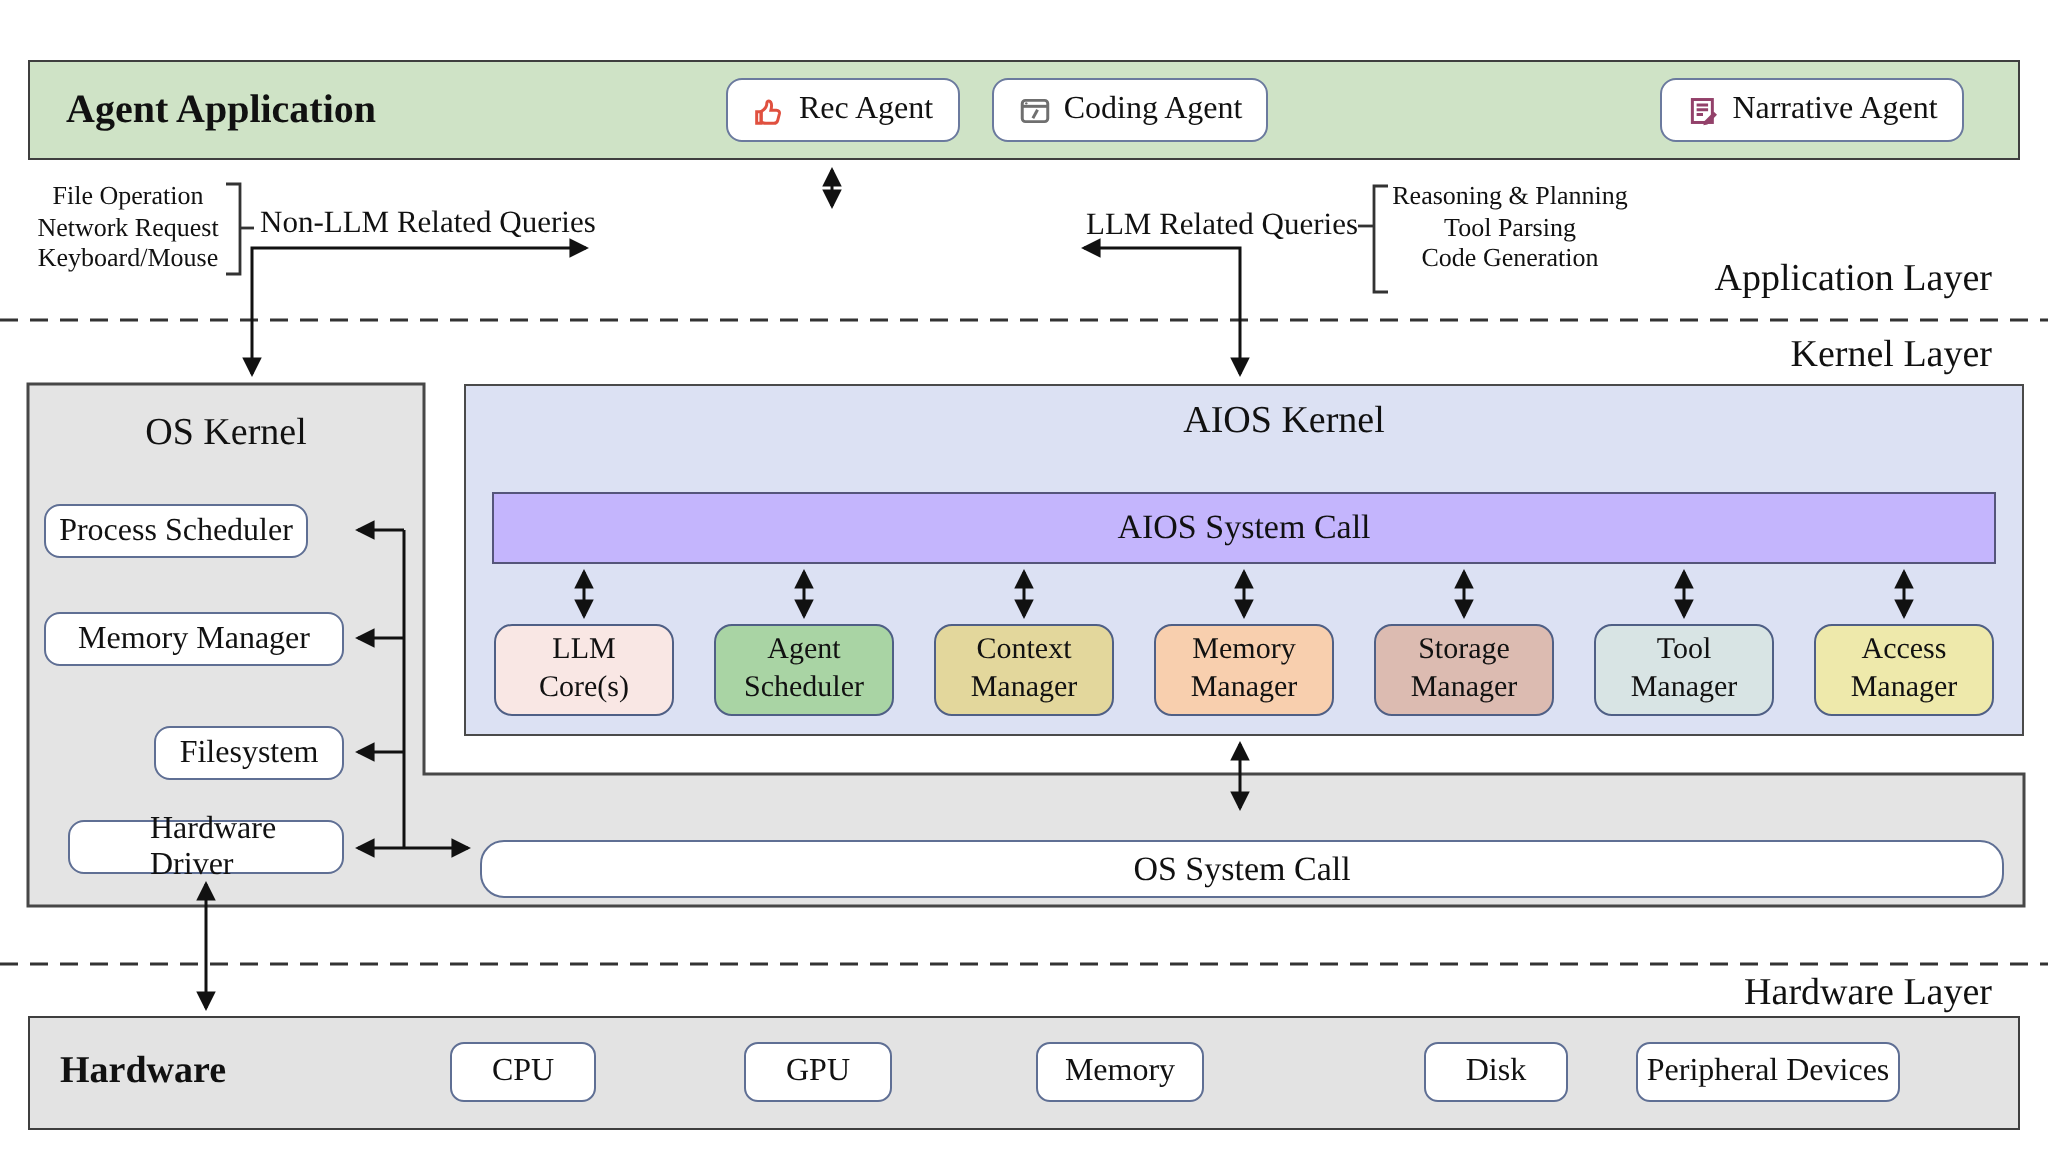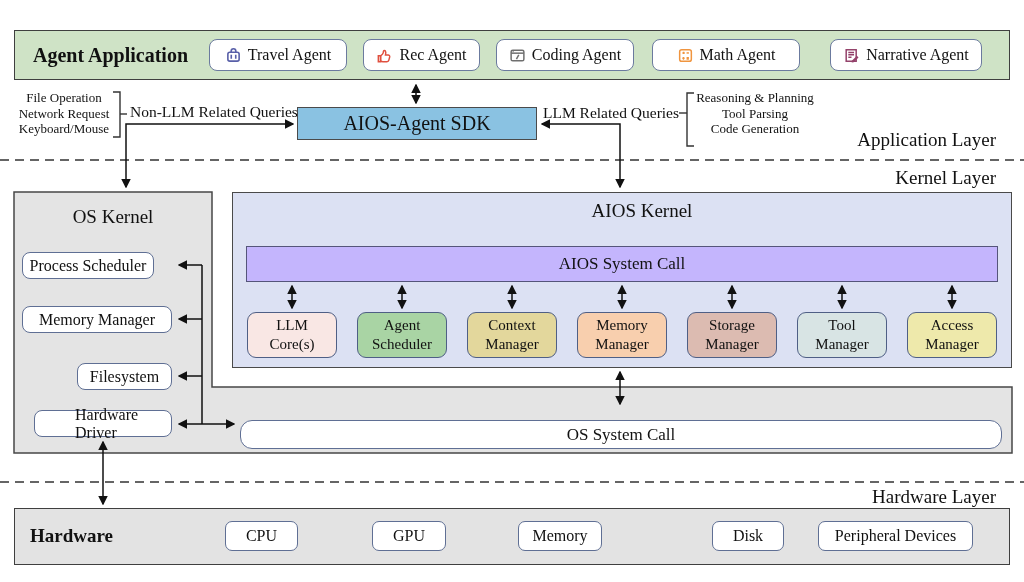--- a/index.html
+++ b/index.html
@@ -31,70 +31,49 @@
   <svg id="bg" class="layer" width="1024" height="582">
     <path d="M14,192 H212 V387 H1012 V453 H14 Z" stroke="#474747" stroke-width="1.5" style="fill: rgb(228, 228, 228);"></path>
     <line x1="0" y1="160" x2="1024" y2="160" stroke="#333" stroke-width="1.5" stroke-dasharray="9,6"></line>
     <line x1="0" y1="482" x2="1024" y2="482" stroke="#333" stroke-width="1.5" stroke-dasharray="9,6"></line>
   </svg>
 
   <div class="abs panel ctr" style="left: 14px; top: 30px; width: 996px; height: 50px; justify-content: flex-start; background: rgb(207, 227, 198);">
     <span style="font-size:20px;font-weight:bold;margin-left:18px;">Agent Application</span>
   </div>
 
-  <div class="abs agent-btn" style="left:209px;width:138px;">
-    <svg width="17" height="17" viewBox="0 0 16 16" fill="none" stroke="currentColor" stroke-width="1.5" style="color: rgb(88, 95, 168);">
-      <rect x="2.7" y="5" width="10.6" height="8.3" rx="1.8"></rect>
-      <path d="M5.8,5 V3.9 a2.2,2.2 0 0 1 4.4,0 V5"></path>
-      <path d="M5.9,7.3 v3.7 M10.1,7.3 v3.7"></path>
-    </svg>
-    <span>Travel Agent</span>
-  </div>
 
   <div class="abs agent-btn" style="left:363px;width:117px;">
     <svg width="17" height="17" viewBox="0 0 16 16" fill="none" stroke="currentColor" stroke-width="1.4" style="color: rgb(224, 80, 63);">
       <path d="M2.2,8.3 h2.1 v5.5 H2.2 z"></path>
       <path d="M4.3,13 c.6.5 1.2.8 2.2.8 h3.8 c1 0 1.6-.5 1.8-1.4 l.8-3.1 c.2-.9-.4-1.7-1.4-1.7 H8.9 c.4-1.6.5-2.9-.1-3.8 c-.4-.6-1.4-.7-1.7,0 c-.2.5-.1,1-.3,1.7 C6.5,6.6 5.5,7.6 4.3,8.3 z"></path>
     </svg>
     <span>Rec Agent</span>
   </div>
 
   <div class="abs agent-btn" style="left:496px;width:138px;">
     <svg width="17" height="17" viewBox="0 0 16 16" fill="none" stroke="currentColor" stroke-width="1.4" style="color: rgb(111, 111, 111);">
       <rect x="2" y="3" width="12" height="10" rx="1.5"></rect>
       <path d="M2,5.8 H14"></path>
       <circle cx="3.9" cy="4.4" r="0.55" fill="currentColor" stroke="none"></circle>
       <path d="M9.2,7.4 L7,11.4"></path>
     </svg>
     <span>Coding Agent</span>
   </div>
 
-  <div class="abs agent-btn" style="left:652px;width:148px;">
-    <svg width="17" height="17" viewBox="0 0 16 16" fill="none" stroke="currentColor" stroke-width="1.4" style="color: rgb(240, 149, 63);">
-      <rect x="2.5" y="2.5" width="11" height="11" rx="2"></rect>
-      <path d="M5.1,5.6 h2.2 M6.2,4.5 v2.2"></path>
-      <path d="M9,5.6 h2.2"></path>
-      <path d="M5.3,9.8 L6.9,11.4 M6.9,9.8 L5.3,11.4"></path>
-      <path d="M9,10.2 h2.2 M9,11.4 h2.2"></path>
-    </svg>
-    <span>Math Agent</span>
-  </div>
 
   <div class="abs agent-btn" style="left:830px;width:152px;">
     <svg width="17" height="17" viewBox="0 0 16 16" fill="none" stroke="currentColor" stroke-width="1.4" style="color: rgb(147, 65, 106);">
       <rect x="3" y="2.6" width="9.4" height="10.8"></rect>
       <path d="M5,5.2 h5.4 M5,7.4 h5.4 M5,9.6 h3"></path>
       <path d="M8.6,12.8 l4.5,-4.5 1.5,1.5 -4.5,4.5 -1.9.4 z" fill="currentColor" stroke="none"></path>
     </svg>
     <span>Narrative Agent</span>
   </div>
 
-  <div class="abs ctr" style="left: 297px; top: 107px; width: 240px; height: 33px; border: 1.6px solid rgb(74, 74, 74); z-index: 2; font-size: 20px; background: rgb(138, 194, 226);">
-    <span>AIOS-Agent SDK</span>
-  </div>
 
   <div class="abs note" style="left:14px;top:90px;width:100px;">
     <div>File Operation</div>
     <div>Network Request</div>
     <div>Keyboard/Mouse</div>
   </div>
   <div class="abs qlabel" style="left:130px;top:103px;">Non-LLM Related Queries</div>
 
   <div class="abs qlabel" style="left:543px;top:104px;">LLM Related Queries</div>
   <div class="abs note" style="left:692px;top:90px;width:126px;">
@@ -168,21 +147,21 @@
     </div>
   <div class="abs wbox" style="left:372px;top:521px;width:74px;height:30px;border-radius:7px;">
     <span>GPU</span>
     </div>
   <div class="abs wbox" style="left:518px;top:521px;width:84px;height:30px;border-radius:7px;">
     <span>Memory</span>
     </div>
   <div class="abs wbox" style="left:712px;top:521px;width:72px;height:30px;border-radius:7px;">
     <span>Disk</span>
     </div>
-  <div class="abs wbox" style="left:818px;top:521px;width:155px;height:30px;border-radius:7px;">
+  <div class="abs wbox" style="left:818px;top:521px;width:132px;height:30px;border-radius:7px;">
     <span>Peripheral Devices</span>
     </div>
 
   <svg id="fg" class="layer" width="1024" height="582">
     <defs>
       <marker id="ah" viewBox="0 0 10 10" refX="8.5" refY="5" markerWidth="6.5" markerHeight="6.5" orient="auto-start-reverse">
         <path d="M0,0 L10,5 L0,10 z" fill="#111"></path>
       </marker>
     </defs>
     <g stroke="#111" stroke-width="1.5" fill="none">

